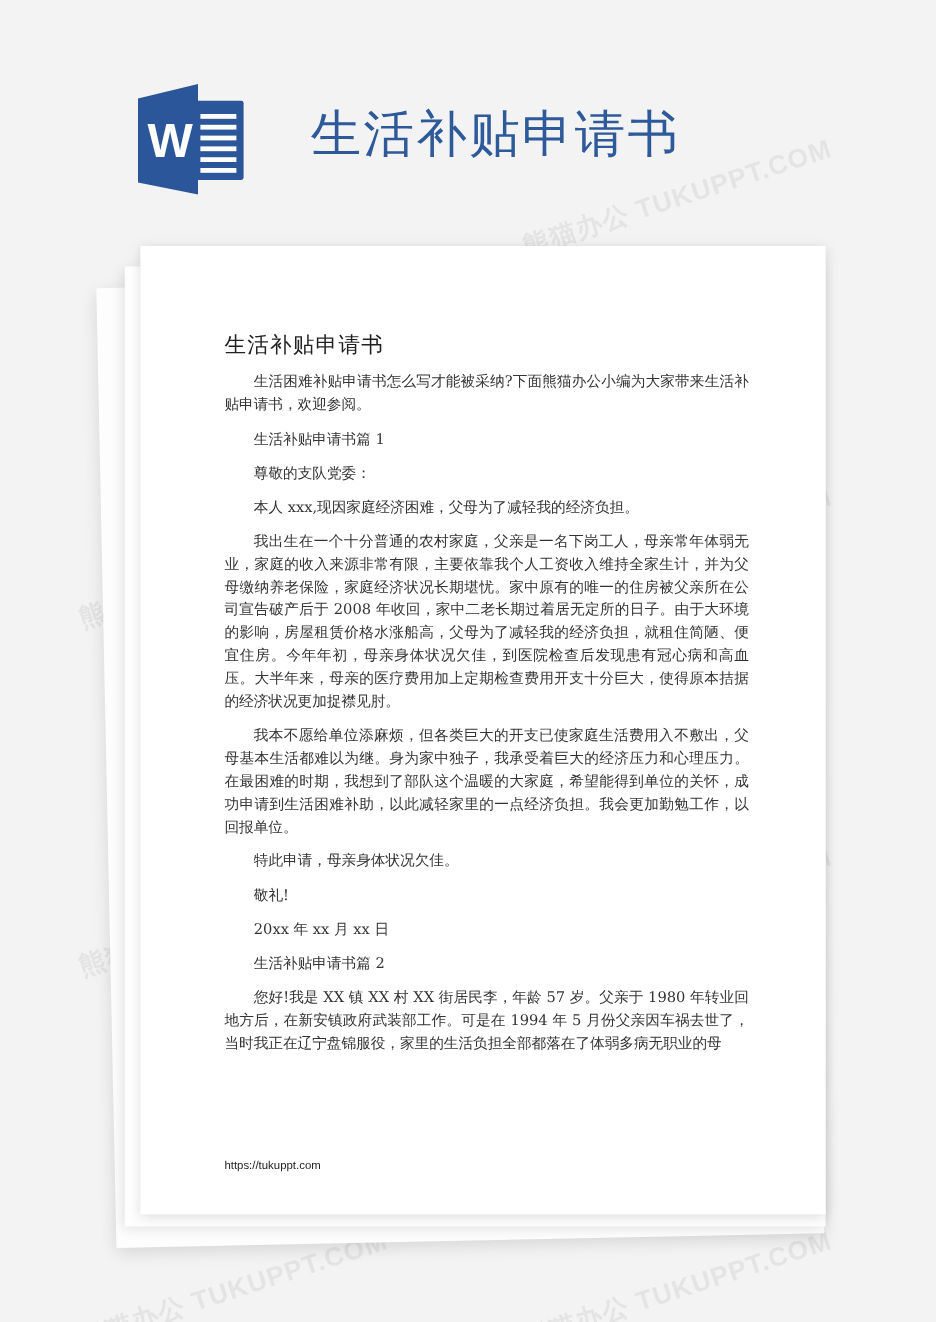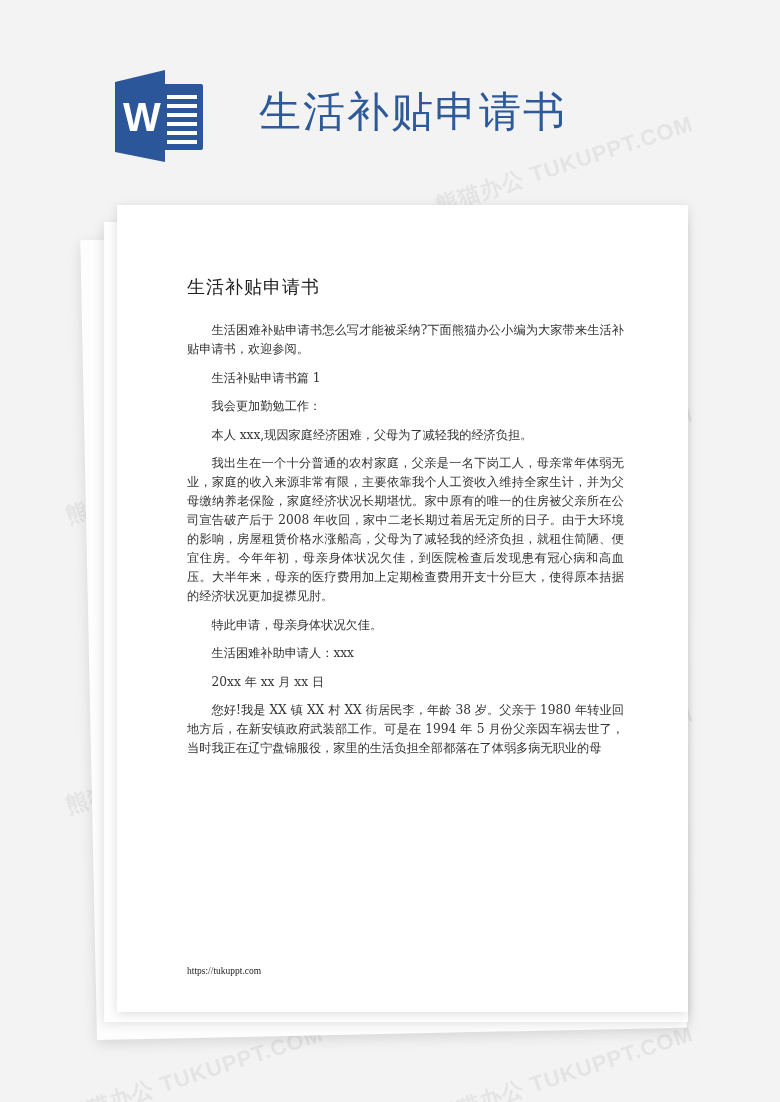--- a/index.html
+++ b/index.html
@@ -31,28 +31,28 @@
     position: absolute; left: 117px; top: 205px; width: 571px; height: 807px;
     background: #ffffff;
     box-shadow: 0 2px 10px rgba(0,0,0,0.13);
   }
   .doc-title {
     position: absolute; left: 70px; top: 70px;
     font-family: "DejaVu Sans", "Liberation Sans", sans-serif;
     font-size: 18px; color: #222; letter-spacing: 1px;
   }
   .doc-body {
-    position: absolute; left: 70px; top: 116px; width: 437px;
+    position: absolute; left: 70px; top: 104px; width: 437px;
     font-size: 12.2px; color: #333; line-height: 19px;
   }
   .doc-body p { margin: 0 0 9.5px 0; text-align: justify; }
   .doc-body p.indent { text-indent: 24.5px; }
   .doc-footer-url {
     position: absolute; left: 70px; top: 761px;
-    font-family: Liberation Serif, serif; font-size: 9.5px; color: #222;
+    font-family: Liberation Sans, sans-serif; font-size: 9.5px; color: #222;
   }
   .watermark {
     position: absolute; font-family: "Liberation Sans", sans-serif;
     font-size: 22px; font-weight: bold; color: rgba(190,190,190,0.28);
     transform: rotate(-18deg); white-space: nowrap; pointer-events: none;
     letter-spacing: 1px;
   }
 </style>
 </head>
 <body>
@@ -83,22 +83,24 @@
 <div class="watermark" style="left:430px;top:1060px;">熊猫办公 TUKUPPT.COM</div>
 
 <div class="sheet-back"></div>
 <div class="sheet-mid"></div>
 
 <div class="page">
   <div class="doc-title">生活补贴申请书</div>
   <div class="doc-body">
     <p class="indent">生活困难补贴申请书怎么写才能被采纳?下面熊猫办公小编为大家带来生活补贴申请书，欢迎参阅。</p>
     <p class="indent">生活补贴申请书篇 1</p>
-    <p class="indent">我会更加勤勉工作：</p>
+    <p class="indent">尊敬的支队党委：</p>
     <p class="indent">本人 xxx,现因家庭经济困难，父母为了减轻我的经济负担。</p>
     <p class="indent">我出生在一个十分普通的农村家庭，父亲是一名下岗工人，母亲常年体弱无业，家庭的收入来源非常有限，主要依靠我个人工资收入维持全家生计，并为父母缴纳养老保险，家庭经济状况长期堪忧。家中原有的唯一的住房被父亲所在公司宣告破产后于 2008 年收回，家中二老长期过着居无定所的日子。由于大环境的影响，房屋租赁价格水涨船高，父母为了减轻我的经济负担，就租住简陋、便宜住房。今年年初，母亲身体状况欠佳，到医院检查后发现患有冠心病和高血压。大半年来，母亲的医疗费用加上定期检查费用开支十分巨大，使得原本拮据的经济状况更加捉襟见肘。</p>
+    <p class="indent">我本不愿给单位添麻烦，但各类巨大的开支已使家庭生活费用入不敷出，父母基本生活都难以为继。身为家中独子，我承受着巨大的经济压力和心理压力。在最困难的时期，我想到了部队这个温暖的大家庭，希望能得到单位的关怀，成功申请到生活困难补助，以此减轻家里的一点经济负担。我会更加勤勉工作，以回报单位。</p>
     <p class="indent">特此申请，母亲身体状况欠佳。</p>
-    <p class="indent">生活困难补助申请人：xxx</p>
+    <p class="indent">敬礼!</p>
     <p class="indent">20xx 年 xx 月 xx 日</p>
-    <p class="indent">您好!我是 XX 镇 XX 村 XX 街居民李，年龄 38 岁。父亲于 1980 年转业回地方后，在新安镇政府武装部工作。可是在 1994 年 5 月份父亲因车祸去世了，当时我正在辽宁盘锦服役，家里的生活负担全部都落在了体弱多病无职业的母</p>
+    <p class="indent">生活补贴申请书篇 2</p>
+    <p class="indent">您好!我是 XX 镇 XX 村 XX 街居民李，年龄 57 岁。父亲于 1980 年转业回地方后，在新安镇政府武装部工作。可是在 1994 年 5 月份父亲因车祸去世了，当时我正在辽宁盘锦服役，家里的生活负担全部都落在了体弱多病无职业的母</p>
   </div>
   <div class="doc-footer-url">https://tukuppt.com</div>
 </div>
 
 </body></html>

